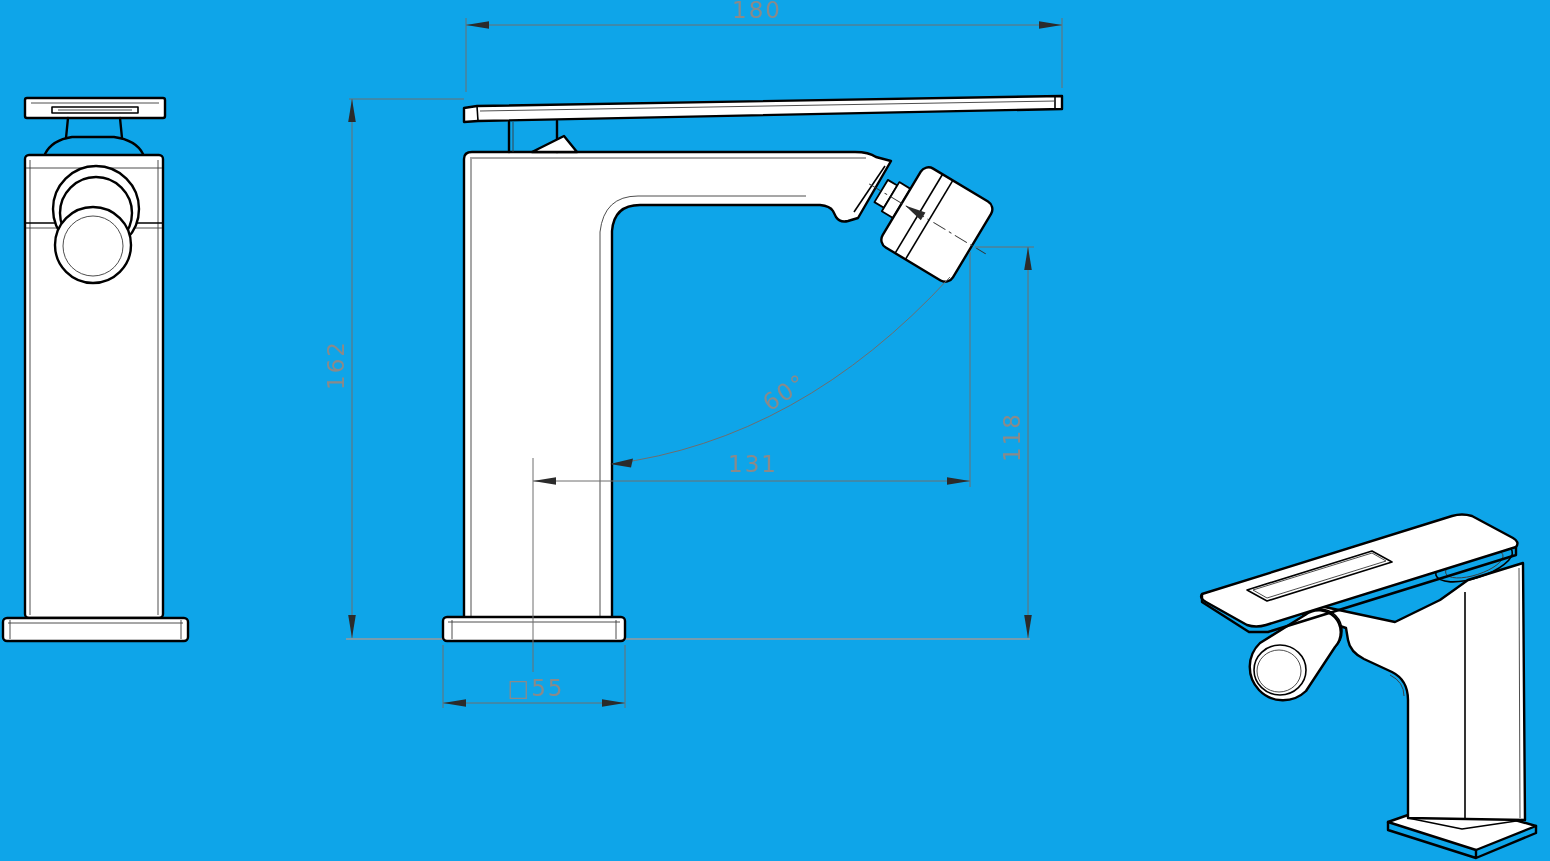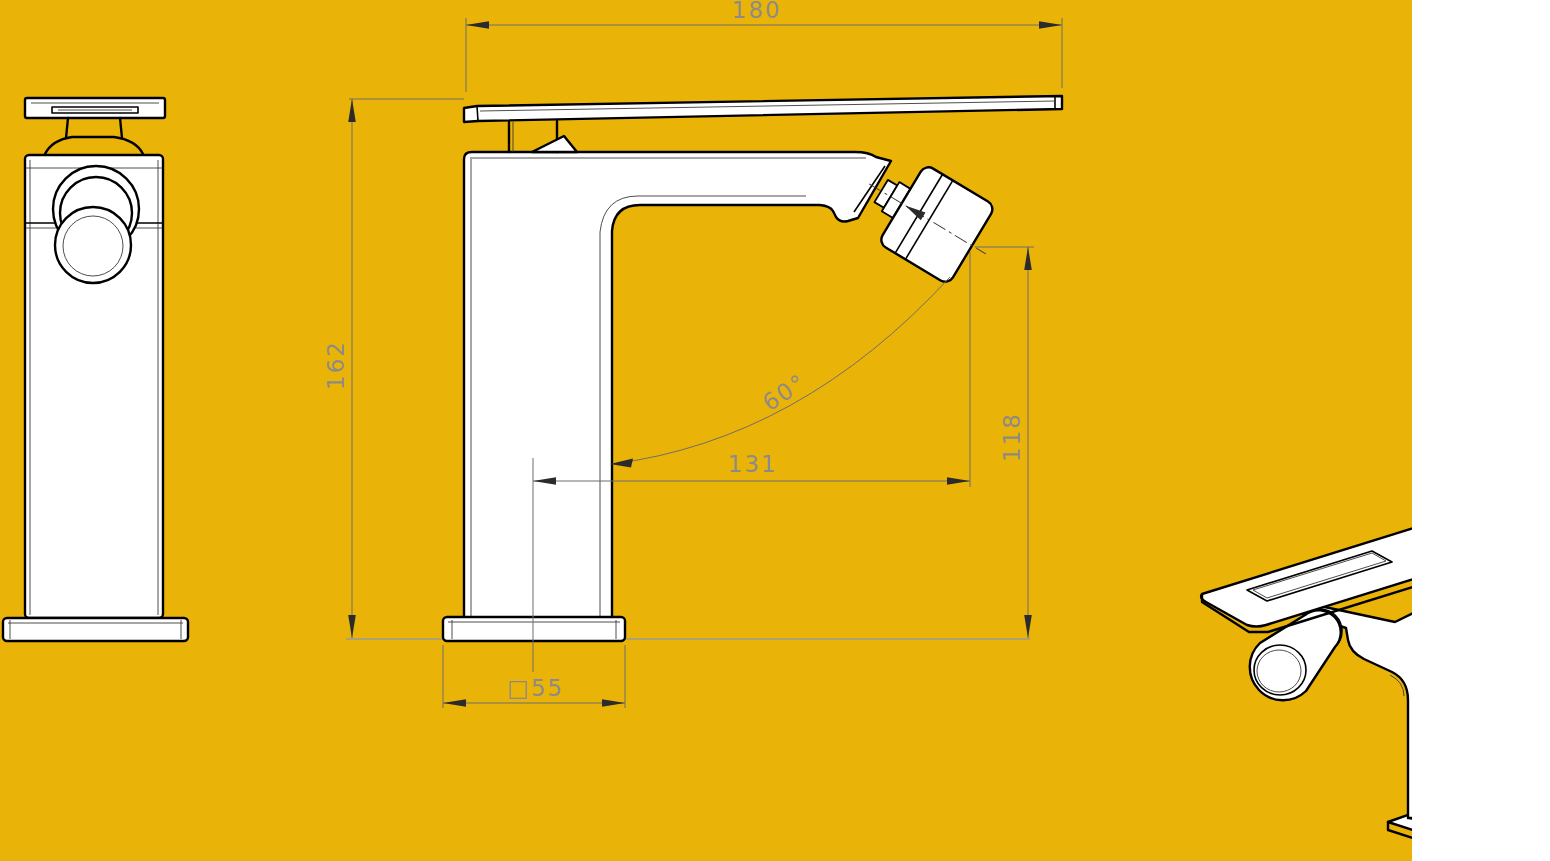--- a/index.html
+++ b/index.html
@@ -1,16 +1,16 @@
 <!DOCTYPE html>
 <html><head>
 <meta charset="utf-8">
 <style>
   html,body{margin:0;padding:0;background:#ffffff;}
-  .sheet{position:relative;width:1412px;height:861px;background:#eab308;overflow:hidden;}
+  .sheet{position:relative;width:1550px;height:861px;background:#0ea5e9;overflow:hidden;}
   svg{display:block;}
   svg text{font-family:"DejaVu Sans","Liberation Sans",sans-serif;}
   .ol   {stroke:#000;stroke-width:2.4;fill:none;stroke-linejoin:round;stroke-linecap:round;}
   .olf  {stroke:#000;stroke-width:2.4;fill:#fff;stroke-linejoin:round;stroke-linecap:round;}
   .md   {stroke:#000;stroke-width:1.6;fill:none;stroke-linejoin:round;}
   .mdf  {stroke:#000;stroke-width:1.8;fill:#fff;stroke-linejoin:round;}
   .tn   {stroke:#3a3a3a;stroke-width:0.9;fill:none;}
   .dim  {stroke:#6e6e6e;stroke-width:1;fill:none;}
   .gnd  {stroke:#9a9a9a;stroke-width:1.3;fill:none;}
   .arr  {fill:#2b2b2b;stroke:none;}

